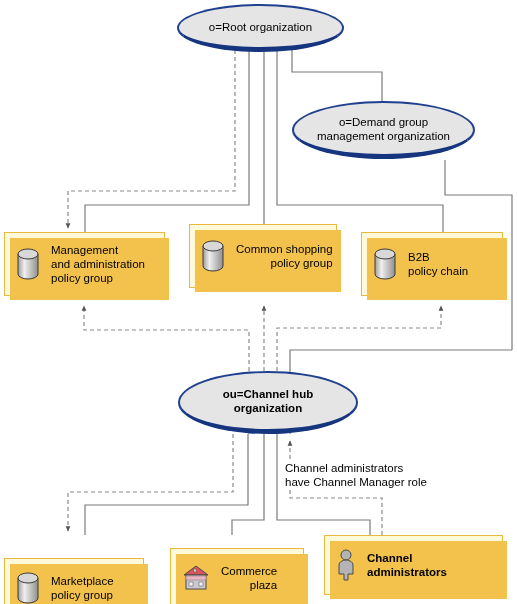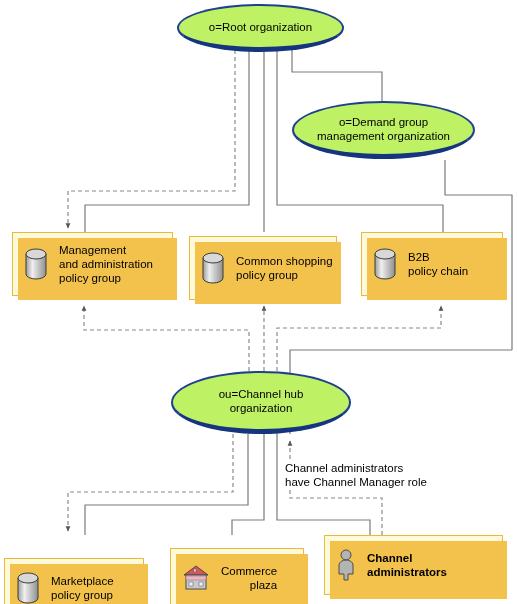--- a/index.html
+++ b/index.html
@@ -28,21 +28,21 @@
     left: 0;
     top: 0;
     width: 517px;
     height: 604px;
   }
   
   .ellipse {
     position: absolute;
     box-sizing: border-box;
     border-radius: 50%;
-    background: #bef264;
+    background: #e5e5e5;
     border: 2px solid #1f3f8f;
     border-bottom-width: 5px;
     border-bottom-color: #16357f;
     display: flex;
     align-items: center;
     justify-content: center;
     text-align: center;
     color: #000000;
     font-size: 11.5px;
     line-height: 14px;
@@ -154,45 +154,45 @@
 
   <div class="ellipse" style="left:177px; top:4px; width:167px; height:48px;">
     <span class="etext">o=Root organization</span>
   </div>
 
   <div class="ellipse" style="left:292px; top:101px; width:183px; height:58px;">
     <span class="etext">o=Demand group
 management organization</span>
   </div>
 
-  <div class="ellipse" style="left:171px; top:371px; width:180px; height:63px;">
+  <div class="ellipse" style="left:178px; top:371px; width:180px; height:63px;font-weight:bold;">
     <span class="etext">ou=Channel hub
 organization</span>
   </div>
 
-  <div class="node-box" style="left:12px; top:232px; width:161px; height:64px;align-items:center;">
+  <div class="node-box" style="left:4px; top:232px; width:161px; height:64px;align-items:center;">
     <div class="inner">
       <svg class="icon" width="26" height="32" viewBox="0 0 26 32">
         <defs>
           <linearGradient id="cyl1" x1="0" y1="0" x2="1" y2="0">
             <stop offset="0" stop-color="#9d9d9d"></stop>
             <stop offset="0.32" stop-color="#efefef"></stop>
             <stop offset="1" stop-color="#8f8f8f"></stop>
           </linearGradient>
         </defs>
         <path d="M3,6 L3,26 A10,5 0 0 0 23,26 L23,6 Z" fill="url(#cyl1)" stroke="#3b3b3b" stroke-width="1"></path>
         <ellipse cx="13" cy="6" rx="10" ry="5" fill="#d8d8d8" stroke="#3b3b3b" stroke-width="1"></ellipse>
       </svg>
       <span class="label">Management
 and administration
 policy group</span>
     </div>
   </div>
 
-  <div class="node-box" style="left:189px; top:236px; width:148px; height:64px;">
+  <div class="node-box" style="left:189px; top:224px; width:148px; height:64px;text-align:right;">
     <div class="inner">
       <svg class="icon" width="26" height="32" viewBox="0 0 26 32">
         <defs>
           <linearGradient id="cyl2" x1="0" y1="0" x2="1" y2="0">
             <stop offset="0" stop-color="#9d9d9d"></stop>
             <stop offset="0.32" stop-color="#efefef"></stop>
             <stop offset="1" stop-color="#8f8f8f"></stop>
           </linearGradient>
         </defs>
         <path d="M3,6 L3,26 A10,5 0 0 0 23,26 L23,6 Z" fill="url(#cyl2)" stroke="#3b3b3b" stroke-width="1"></path>

